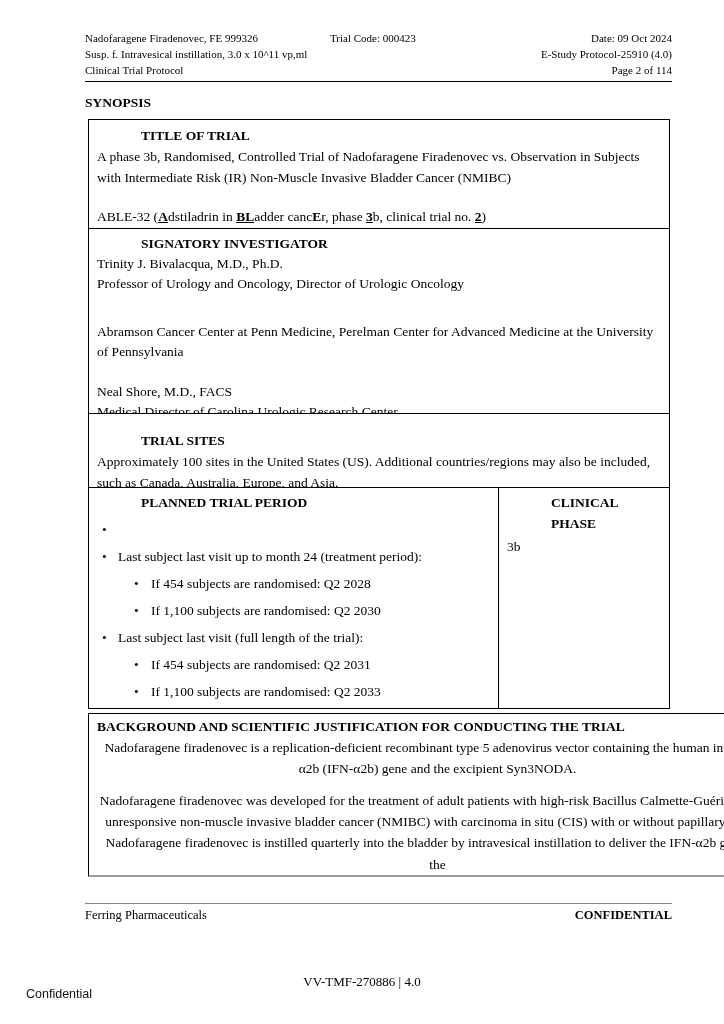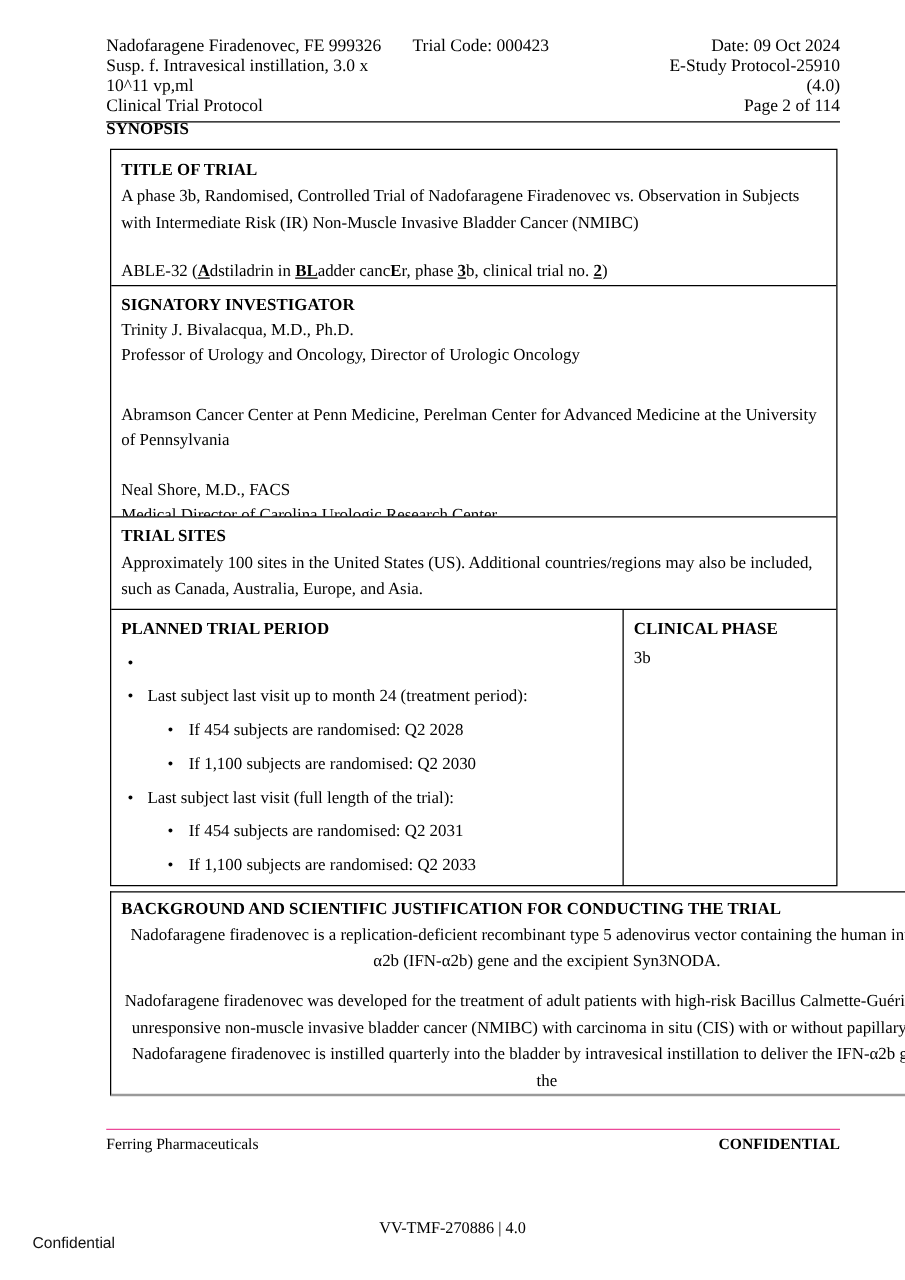--- a/index.html
+++ b/index.html
@@ -17,21 +17,21 @@
     font-size: 13.5px;
     overflow: hidden;
   }
 
   
   .doc-header {
     position: absolute;
     left: 85px;
     top: 30px;
     width: 587px;
-    font-size: 14px;
+    font-size: 11px;
     line-height: 16px;
     border-bottom: 1px solid #000;
     padding-bottom: 3px;
   }
   .hdr-row {
     display: grid;
     grid-template-columns: 245px 190px 1fr;
   }
   .hdr-right { text-align: right; }
 
@@ -55,21 +55,21 @@
     background: #fff;
   }
   .trow {
     box-sizing: border-box;
     overflow: hidden;
     padding: 5px 8px 2px 8px;
   }
   .trow + .trow { border-top: 1px solid #000; }
   .row-title { height: 108px; }
   .row-signatory { height: 185px; padding-top: 4px; }
-  .row-sites { height: 74px; padding-top: 4px; }
+  .row-sites { height: 74px; padding-top: 16px; }
   .row-period {
     height: 221px;
     padding: 0;
     display: grid;
     grid-template-columns: 409px 1fr;
   }
   .period-left {
     padding: 4px 8px;
     box-sizing: border-box;
     overflow: hidden;
@@ -77,20 +77,21 @@
   .period-right {
     border-left: 1px solid #000;
     padding: 4px 8px;
     box-sizing: border-box;
     overflow: hidden;
   }
 
   .cell-heading {
     font-weight: bold;
     line-height: 21px;
+    margin-left: 44px;
   }
   .para {
     line-height: 21.3px;
   }
   .spacer-line { height: 17px; }
   .text-line { line-height: 20px; white-space: nowrap; }
   .text-line.wrap { white-space: normal; margin-top: 28px; }
 
   
   .bullet-item {

